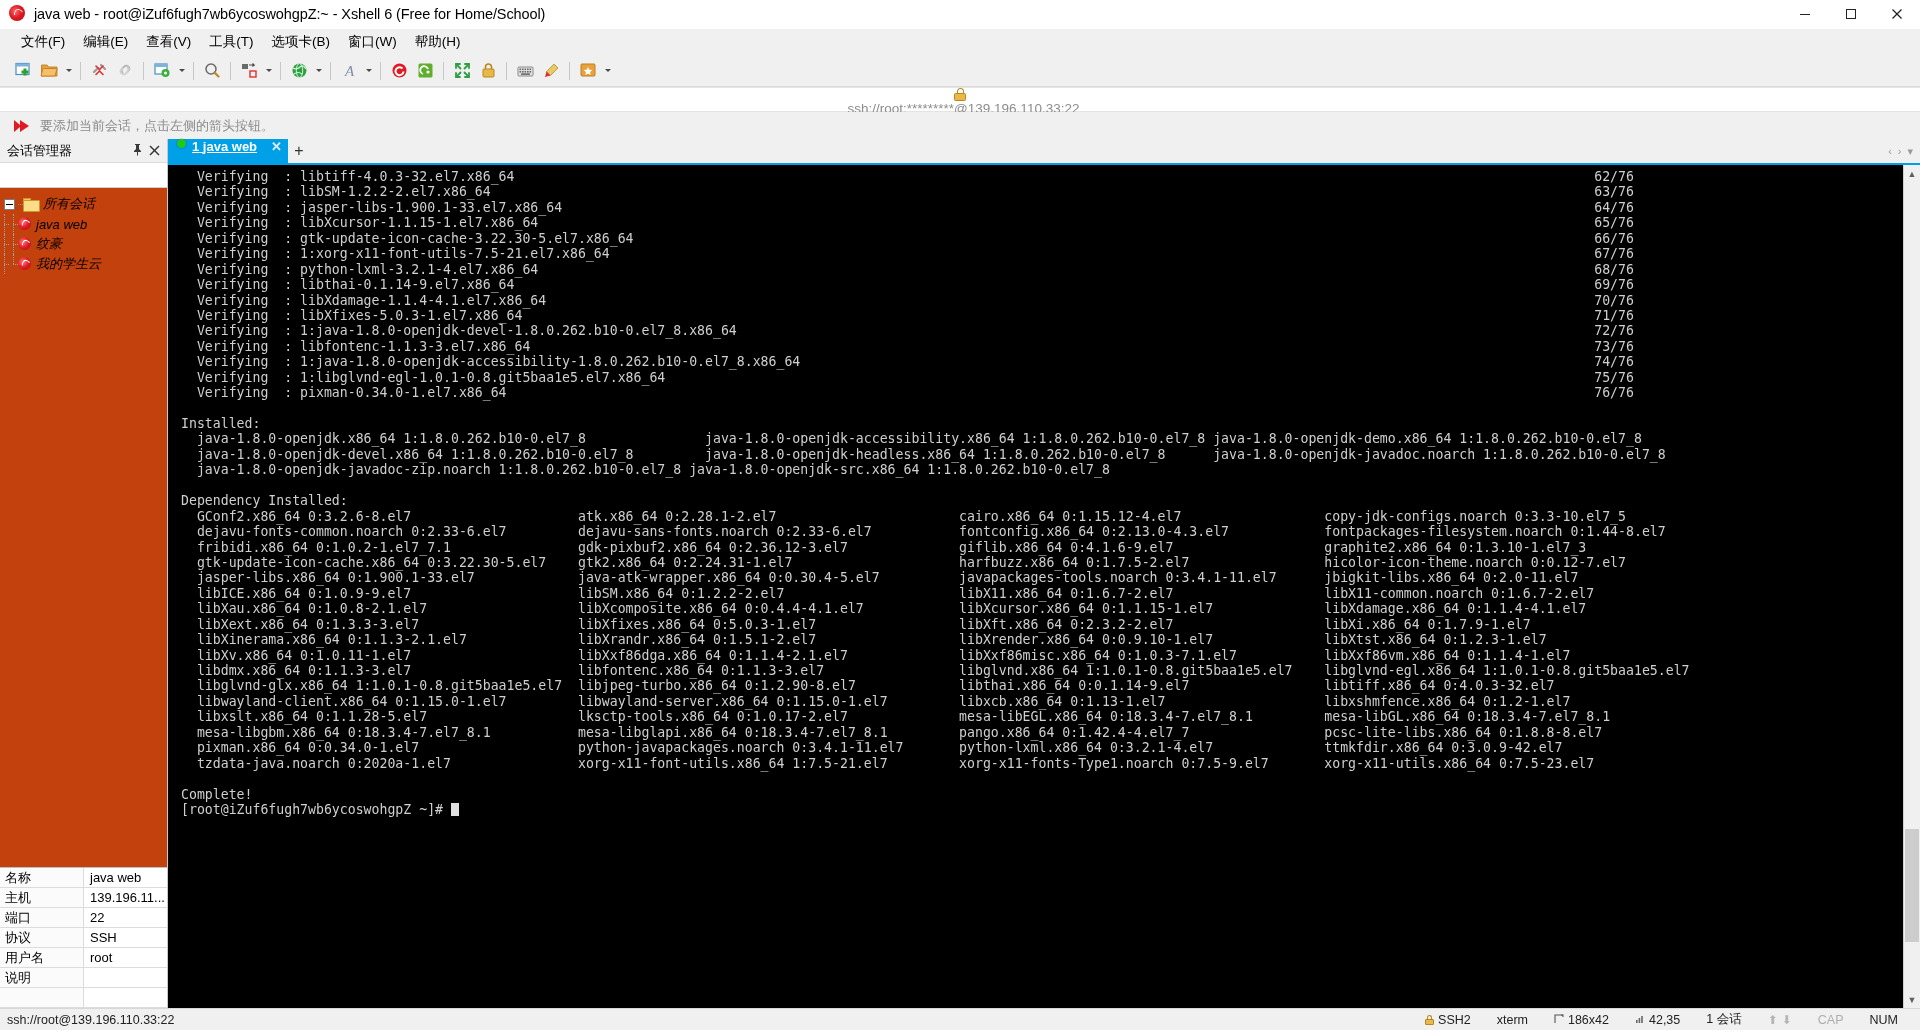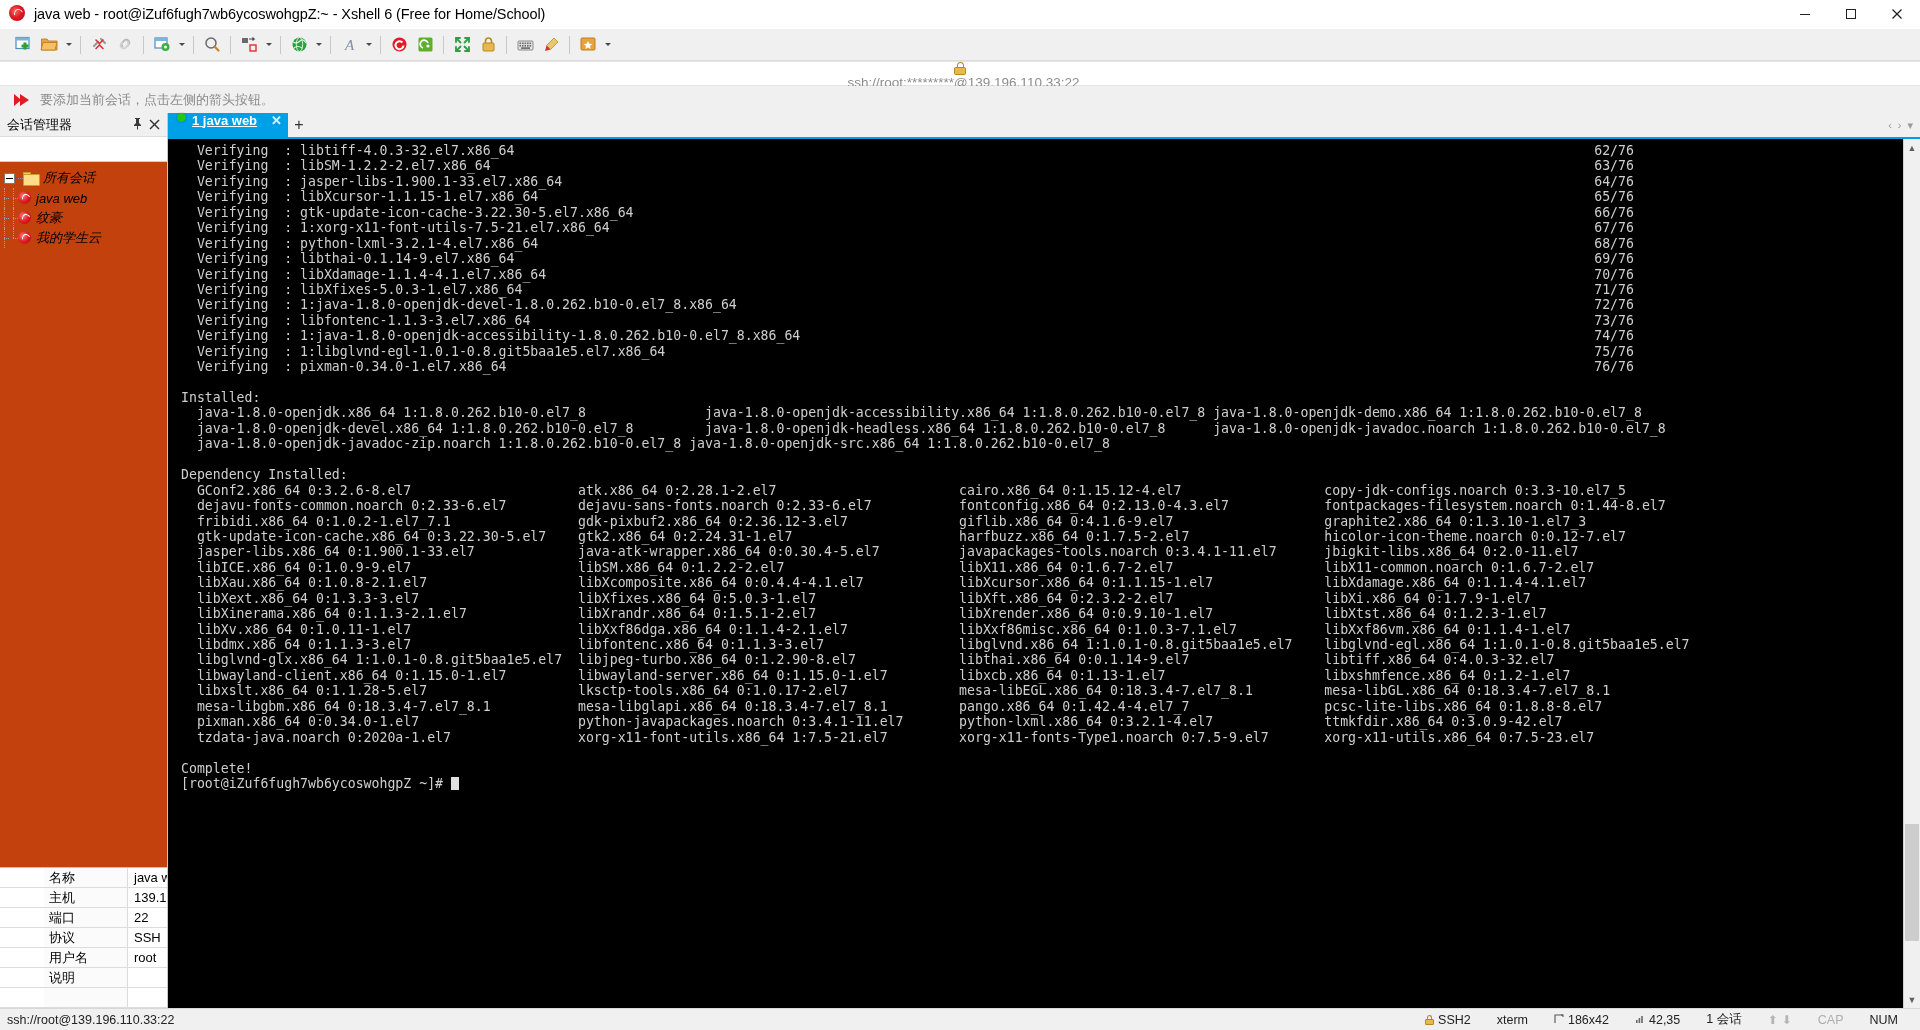--- a/index.html
+++ b/index.html
@@ -208,21 +208,20 @@
   }
 
   
   .sb-props {
     border-top: 1px solid #c0c0c0;
     background: #fff;
   }
   .prop-row {
     display: flex; height: 20px; font-size: 13px; color: #000;
     border-bottom: 1px solid #dcdcdc;
-    padding-left: 44px;
   }
   .prop-key {
     width: 84px; min-width: 84px; padding-left: 5px;
     display: flex; align-items: center;
     background: #fbfbfb;
     border-right: 1px solid #dcdcdc;
     overflow: hidden; white-space: nowrap;
   }
   .prop-val {
     flex: 1; padding-left: 6px; display: flex; align-items: center;
@@ -340,20 +339,29 @@
       </div>
       <div class="win-btn close">
         <svg width="12" height="12" viewBox="0 0 12 12">
             <line x1="1.5" y1="1.5" x2="10.5" y2="10.5" stroke="#222" stroke-width="1.2"></line>
             <line x1="10.5" y1="1.5" x2="1.5" y2="10.5" stroke="#222" stroke-width="1.2"></line>
           </svg>
       </div>
     </div>
   </div>
 
+  <div class="menubar">
+    <div class="menu-item">文件(F)</div>
+    <div class="menu-item">编辑(E)</div>
+    <div class="menu-item">查看(V)</div>
+    <div class="menu-item">工具(T)</div>
+    <div class="menu-item">选项卡(B)</div>
+    <div class="menu-item">窗口(W)</div>
+    <div class="menu-item">帮助(H)</div>
+  </div>
 
   <div class="toolbar">
     <div class="tb-btn">
       <svg width="19" height="19" viewBox="0 0 19 19">
         <rect x="2" y="2.5" width="13" height="11" fill="#fff" stroke="#4a8ec2" stroke-width="1.2"></rect>
         <rect x="2" y="2.5" width="13" height="3" fill="#7fb4da"></rect>
         <path d="M9 11 h4 M11 9 v4" stroke="#2ea02e" stroke-width="3" stroke-linecap="square"></path>
       </svg>
     </div>
     <div class="tb-btn">

